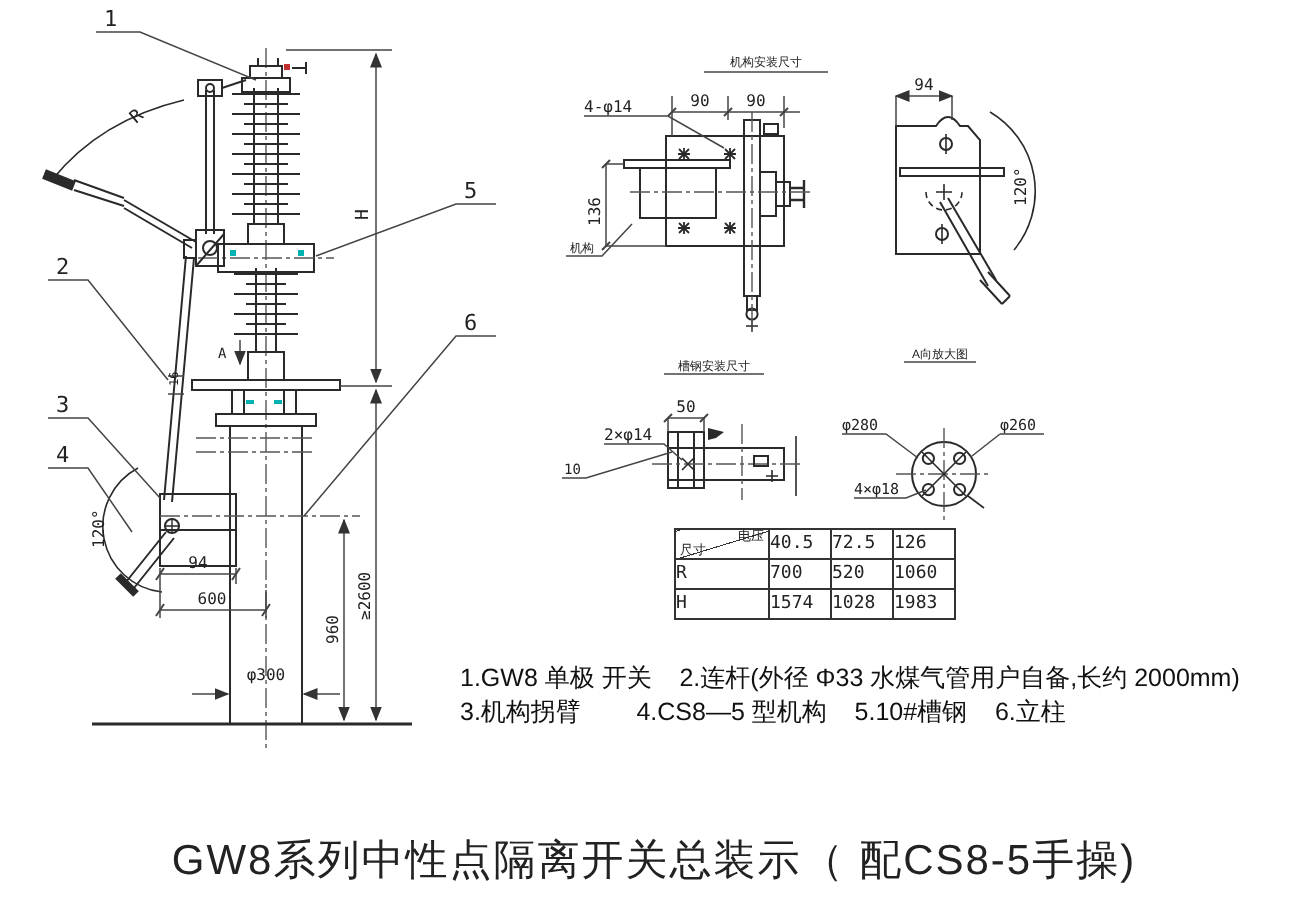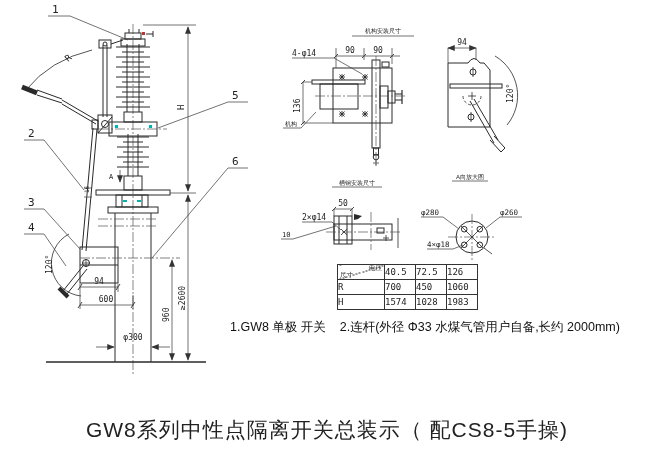--- a/index.html
+++ b/index.html
@@ -3,21 +3,21 @@
 <meta charset="utf-8">
 <style>
   html,body{margin:0;padding:0;background:#f0f0f0;}
   .canvas{position:relative;width:654px;height:452px;background:#ffffff;overflow:hidden;
           font-family:"Liberation Sans",sans-serif;}
   svg{position:absolute;left:0;top:0;}
   svg text{font-family:"DejaVu Sans Mono",monospace;fill:#222;}
   svg text.cjk{font-family:"Liberation Sans",sans-serif;}
   .notes{position:absolute;left:230px;color:#111;font-size:12.5px;white-space:pre;
          font-family:"Liberation Sans",sans-serif;}
-  .note1{top:319px;} .note2{top:348px;}
+  .note1{top:331px;} .note2{top:348px;}
   .drawing-title{position:absolute;top:416px;left:50%;transform:translateX(-50%);
          font-size:21px;letter-spacing:1px;color:#222;white-space:pre;font-weight:400;text-align:center;}
   table.spec-table{position:absolute;left:337px;top:264px;border-collapse:collapse;
          font-family:"DejaVu Sans Mono",monospace;font-size:9px;color:#222;}
   table.spec-table td{border:1px solid #333;width:30px;height:14px;text-align:left;padding:0;}
   table.spec-table td.rowhead{width:46px;}
   td.corner{position:relative;width:46px;
     background:linear-gradient(to bottom right,transparent 49%,#333 49%,#333 51%,transparent 51%);}
   td.corner .ct{position:absolute;top:-1px;right:2px;font-size:6.5px;font-family:"Liberation Sans",sans-serif;}
   td.corner .cb{position:absolute;bottom:-1px;left:2px;font-size:6.5px;font-family:"Liberation Sans",sans-serif;}
@@ -250,29 +250,30 @@
       <span class="ct">电压</span>
       <span class="cb">尺寸</span>
     </td>
     <td>40.5</td>
     <td>72.5</td>
     <td>126</td>
   </tr>
   <tr>
     <td class="rowhead">R</td>
     <td>700</td>
-    <td>450</td>
+    <td>520</td>
     <td>1060</td>
   </tr>
   <tr>
     <td class="rowhead">H</td>
     <td>1574</td>
     <td>1028</td>
     <td>1983</td>
   </tr>
 </tbody>
     </table>
 
 <div class="notes note1">1.GW8 单极 开关    2.连杆(外径 Φ33 水煤气管用户自备,长约 2000mm)</div>
+<div class="notes note2">3.机构拐臂        4.CS8—5 型机构    5.10#槽钢    6.立柱</div>
 
 <div class="drawing-title">GW8系列中性点隔离开关总装示（ 配CS8-5手操)</div>
 
 </div>
 
 </body></html>

